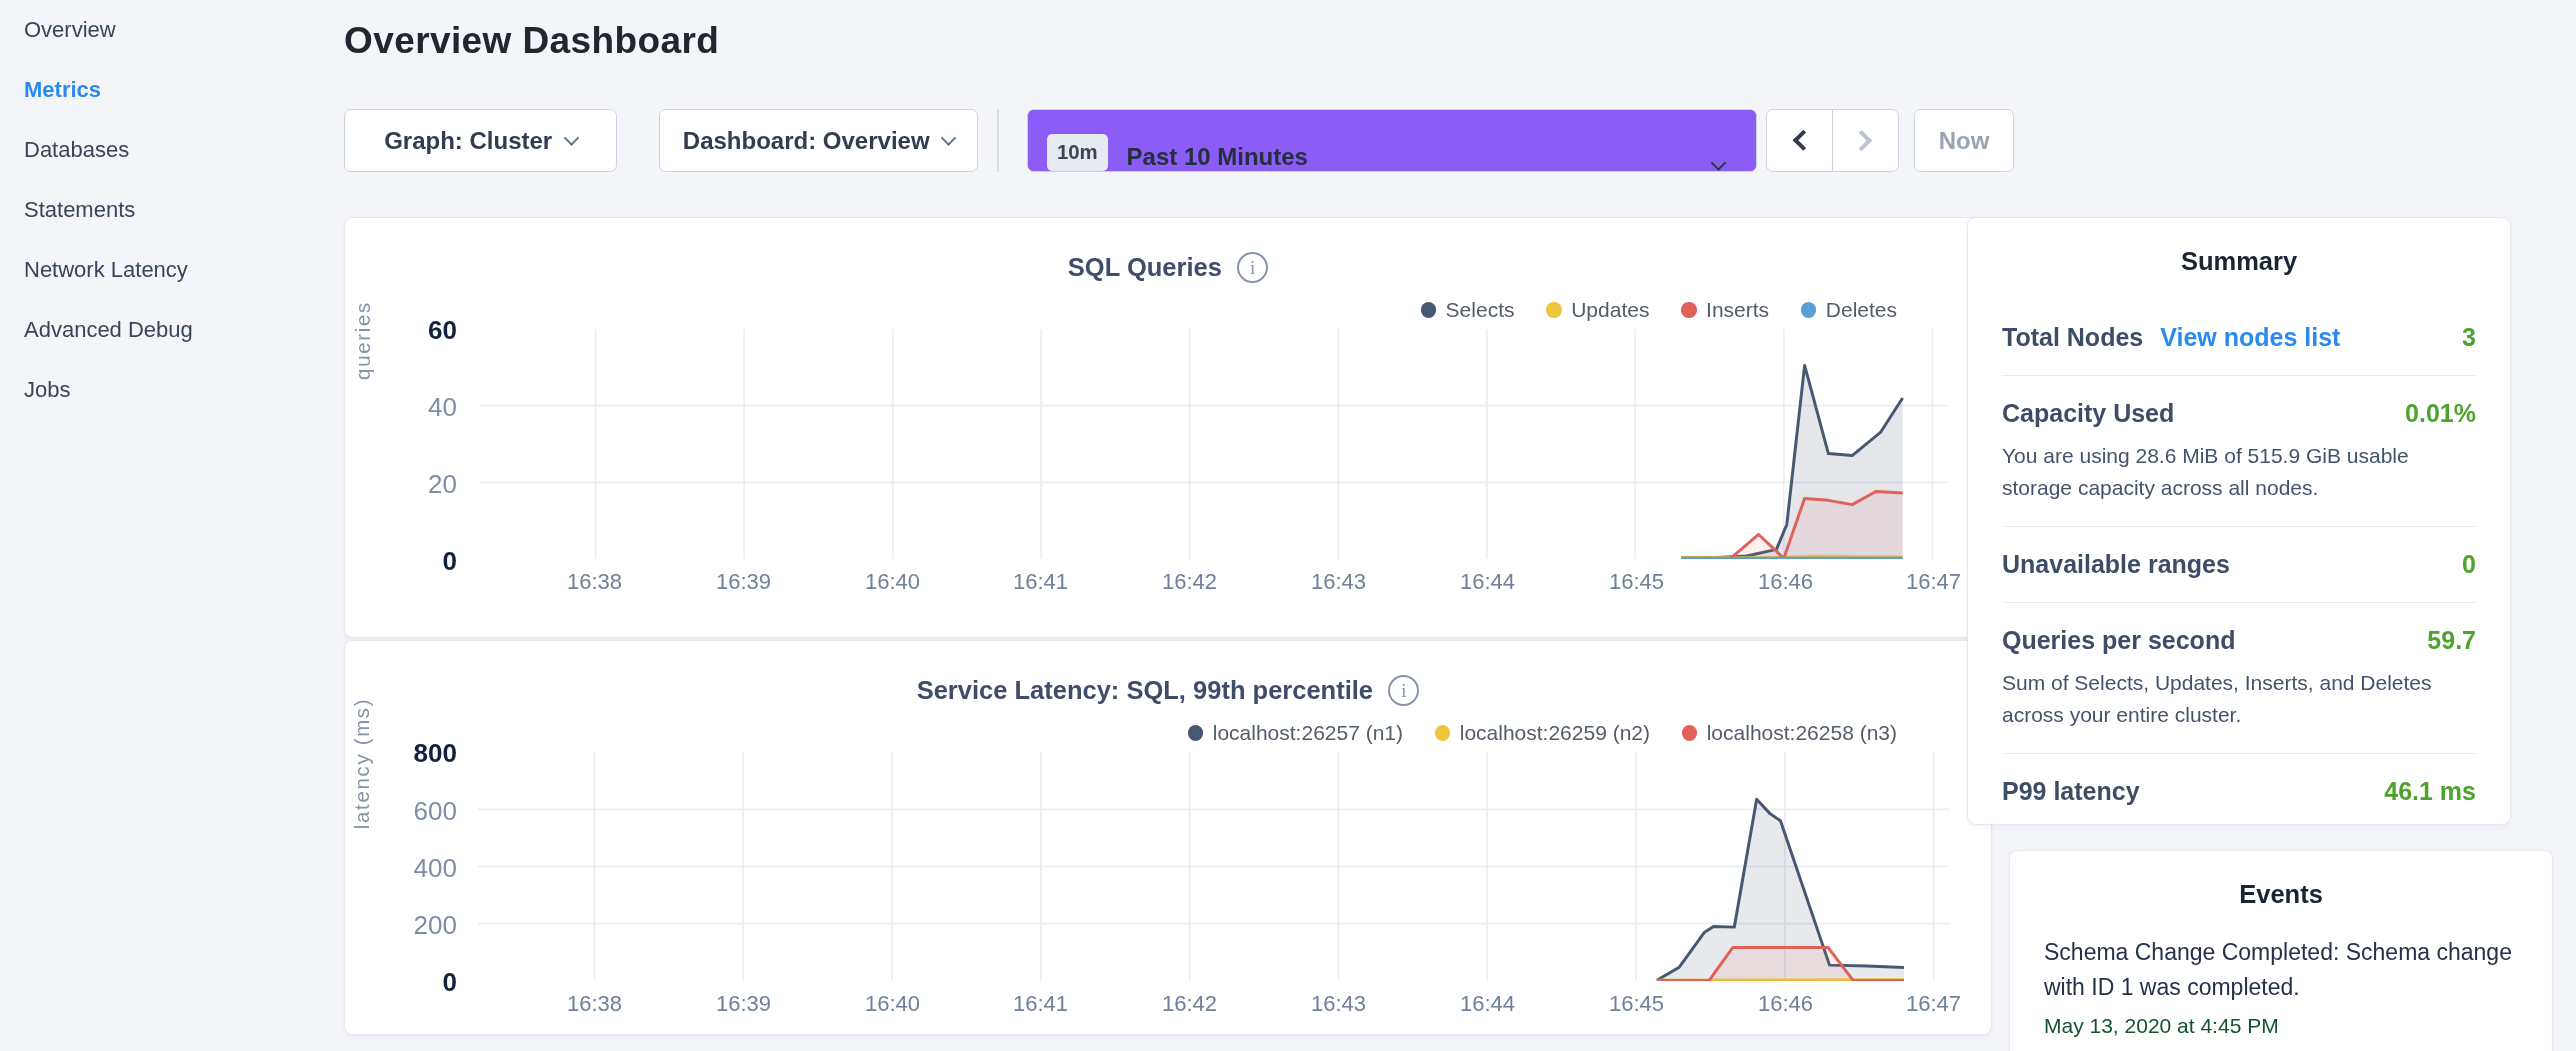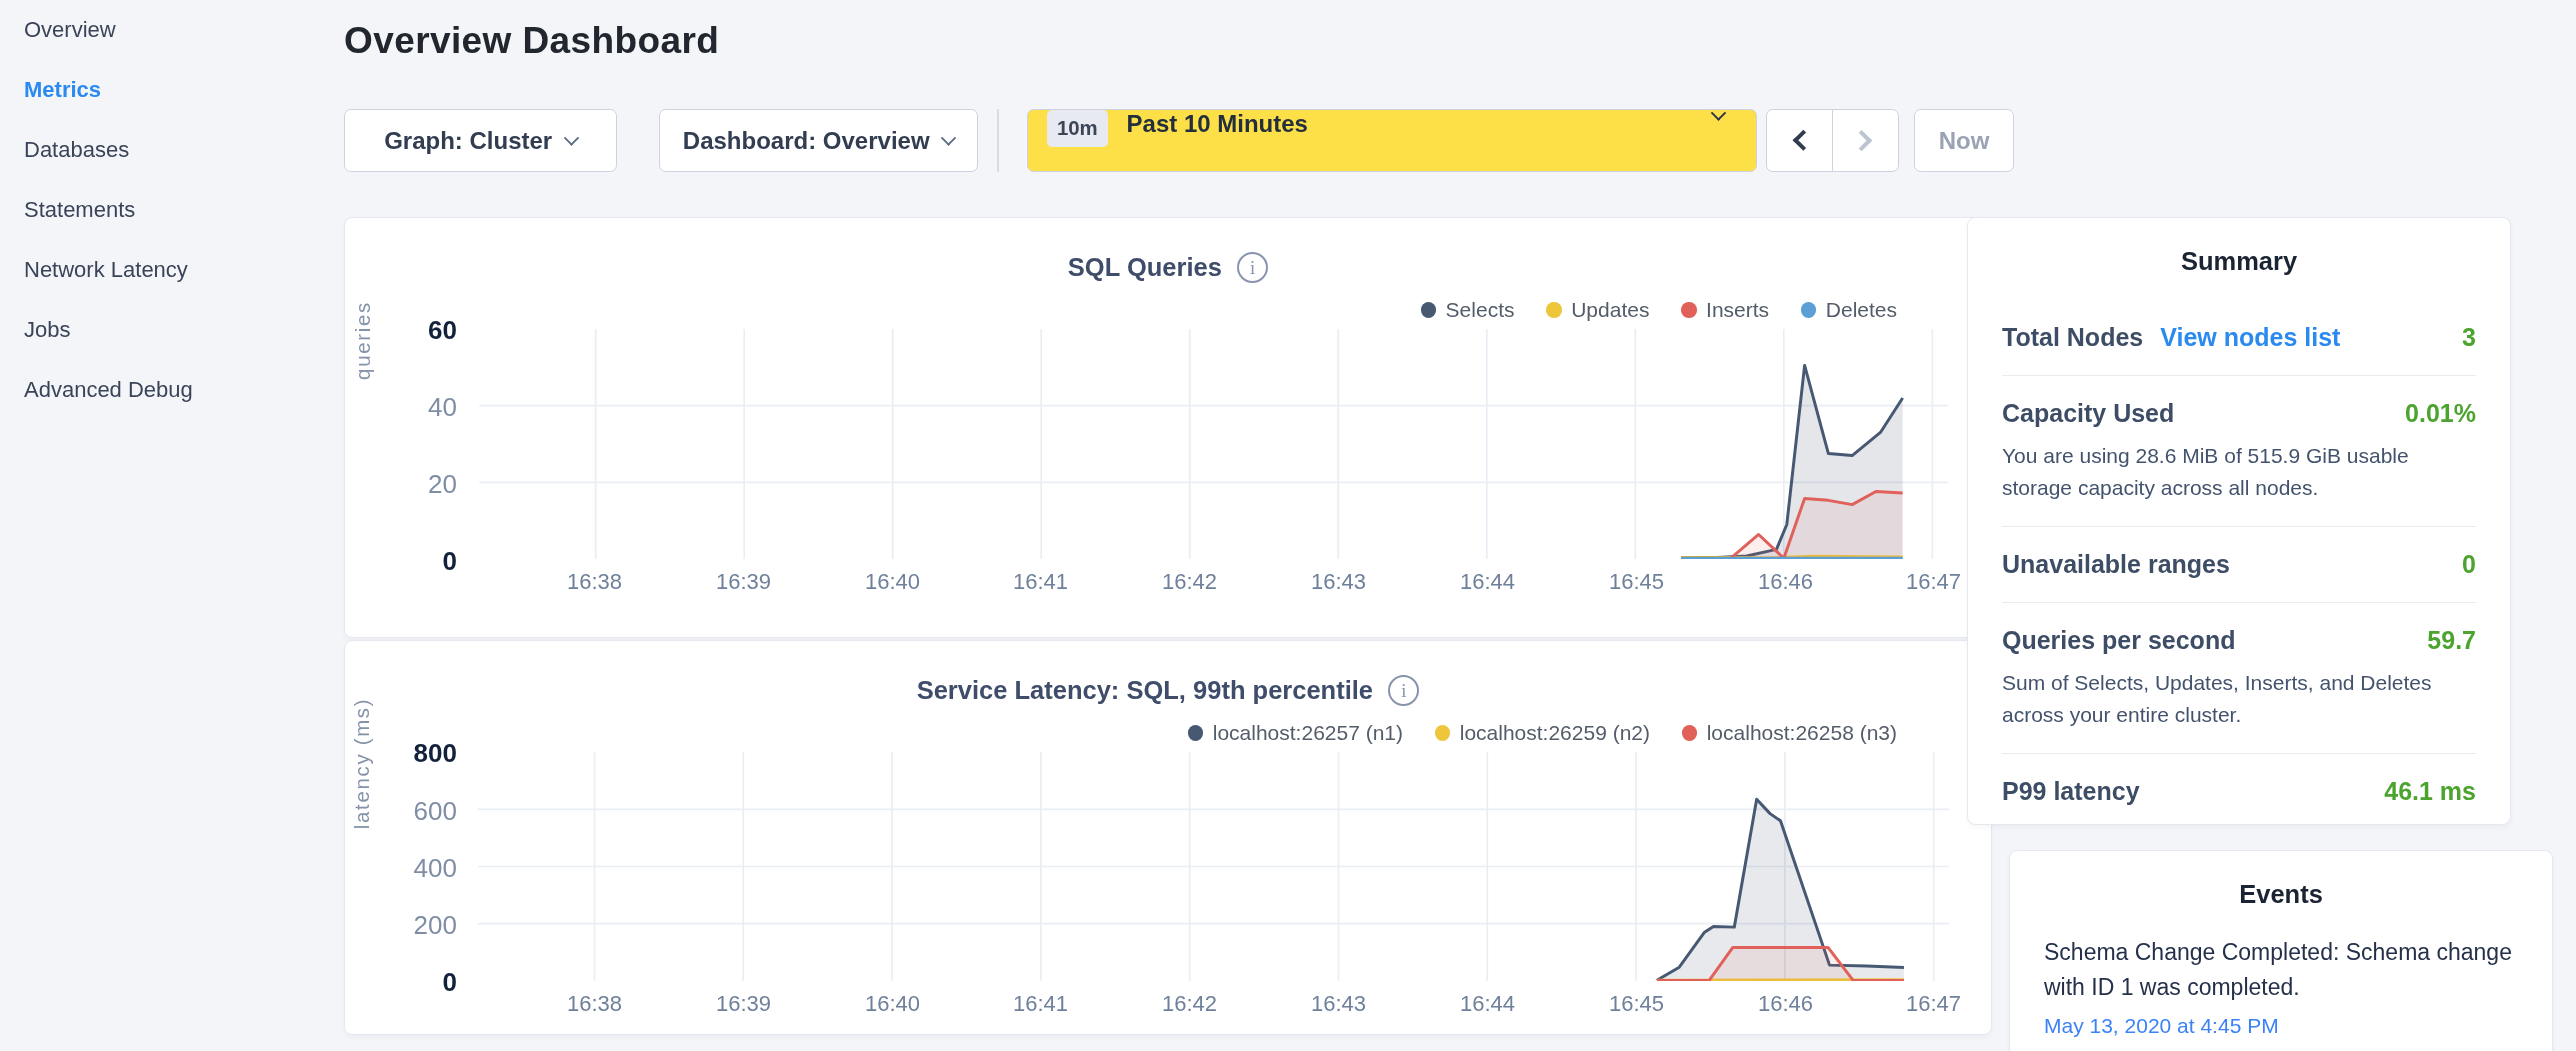--- a/index.html
+++ b/index.html
@@ -21,21 +21,21 @@
   .page-title { position:absolute; left:344px; top:20.4px; font-size:37px; font-weight:600; color:#21262f; letter-spacing:0.4px; }
   .btn {
     position:absolute; top:109px; height:63px; background:#fff;
     border:1.7px solid #ccd2de; border-radius:6.8px;
     display:flex; align-items:center; justify-content:center;
     font-size:24px; font-weight:700; color:#323d52; cursor:pointer;
   }
   .chev { display:inline-block; border-style:solid; border-color:#5f6e87; border-width:0; }
   .chev-down { width:11px; height:11px; border-right-width:2.6px; border-bottom-width:2.6px; transform:rotate(45deg) translate(-1.7px,-1.7px); margin-left:13.6px; }
   .toolbar-divider { position:absolute; left:997px; top:109px; width:1.7px; height:63px; background:#d8dce4; }
-  .timebox { position:absolute; left:1027px; top:109px; width:730px; height:63px; background:#fde047; border:1.7px solid #ccd2de; border-radius:6.8px; display:flex; align-items:flex-start; cursor:pointer; }
+  .timebox { position:absolute; left:1027px; top:109px; width:730px; height:63px; background:#8b5cf6; border:1.7px solid #ccd2de; border-radius:6.8px; display:flex; align-items:flex-end; cursor:pointer; }
   .time-badge { margin-left:18.7px; background:#e7eaf1; border-radius:5.1px; padding:6.8px 10.2px; font-size:20.4px; font-weight:700; color:#3c4657; }
   .time-label { margin-left:18.7px; font-size:24px; font-weight:700; color:#242f3e; }
   .timebox .chev-down { position:absolute; right:32px; border-color:#2a3547; }
   .pager { position:absolute; left:1766px; top:109px; width:133px; height:63px; background:#fff; border:1.7px solid #ccd2de; border-radius:6.8px; display:flex; }
   .pager-half { flex:1; display:flex; align-items:center; justify-content:center; cursor:pointer; }
   .pager-half + .pager-half { border-left:1.7px solid #ccd2de; }
   .chev-left  { width:14.5px; height:14.5px; border-top-width:4.3px; border-left-width:4.3px; border-color:#323c4e; transform:rotate(-45deg) translate(2.6px,2.6px); }
   .chev-right { width:14.5px; height:14.5px; border-top-width:4.3px; border-right-width:4.3px; border-color:#bdc4d1; transform:rotate(45deg) translate(-2.6px,2.6px); }
   .now-btn { position:absolute; left:1914px; top:109px; width:100px; height:63px; background:#fff; border:1.7px solid #ccd2de; border-radius:6.8px; display:flex; align-items:center; justify-content:center; font-size:24px; font-weight:700; color:#9aa3b3; }
   
@@ -63,33 +63,33 @@
   .srow { padding:23px 0; }
   .srow + .srow { border-top:1.7px solid #e9ebf0; }
   .srow-head { display:flex; align-items:baseline; }
   .srow-label { font-size:25px; font-weight:700; color:#3e4d66; }
   .srow-link { font-size:25px; font-weight:600; color:#2b8af0; margin-left:17px; cursor:pointer; }
   .srow-value { margin-left:auto; font-size:25px; font-weight:700; color:#4ca32e; }
   .srow-desc { margin-top:12px; font-size:21px; color:#43536d; line-height:1.5; }
   .srows { margin-top:24px; }
   .events-card { left:2009px; top:850px; width:544px; height:247px; padding:0 34px; }
   .event-text { margin-top:25.5px; font-size:23px; color:#25304a; line-height:1.55; }
-  .event-time { margin-top:8.5px; font-size:21px; color:#3b82f6; }
+  .event-time { margin-top:8.5px; font-size:21px; color:#14532d; }
 </style>
 </head>
 <body>
 
 <nav class="sidebar">
   <div class="nav-item">Overview</div>
   <div class="nav-item active">Metrics</div>
   <div class="nav-item">Databases</div>
   <div class="nav-item">Statements</div>
   <div class="nav-item">Network Latency</div>
+  <div class="nav-item">Advanced Debug</div>
   <div class="nav-item">Jobs</div>
-  <div class="nav-item">Advanced Debug</div>
 </nav>
 
 <h1 class="page-title">Overview Dashboard</h1>
 
 <div class="btn" style="left:344px; width:273px;">
   <span>Graph: Cluster</span>
   <span class="chev chev-down"></span>
 </div>
 <div class="btn" style="left:627px; width:319px;margin-left:32px;">
   <span>Dashboard: Overview</span>

